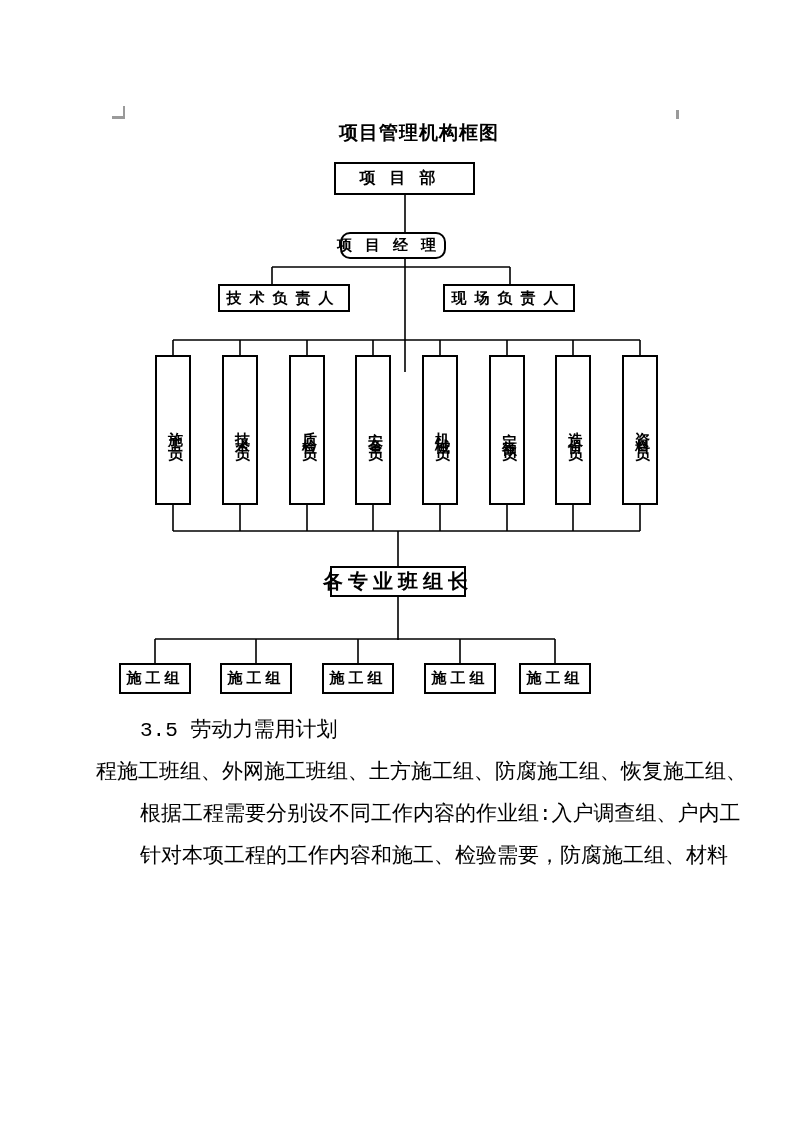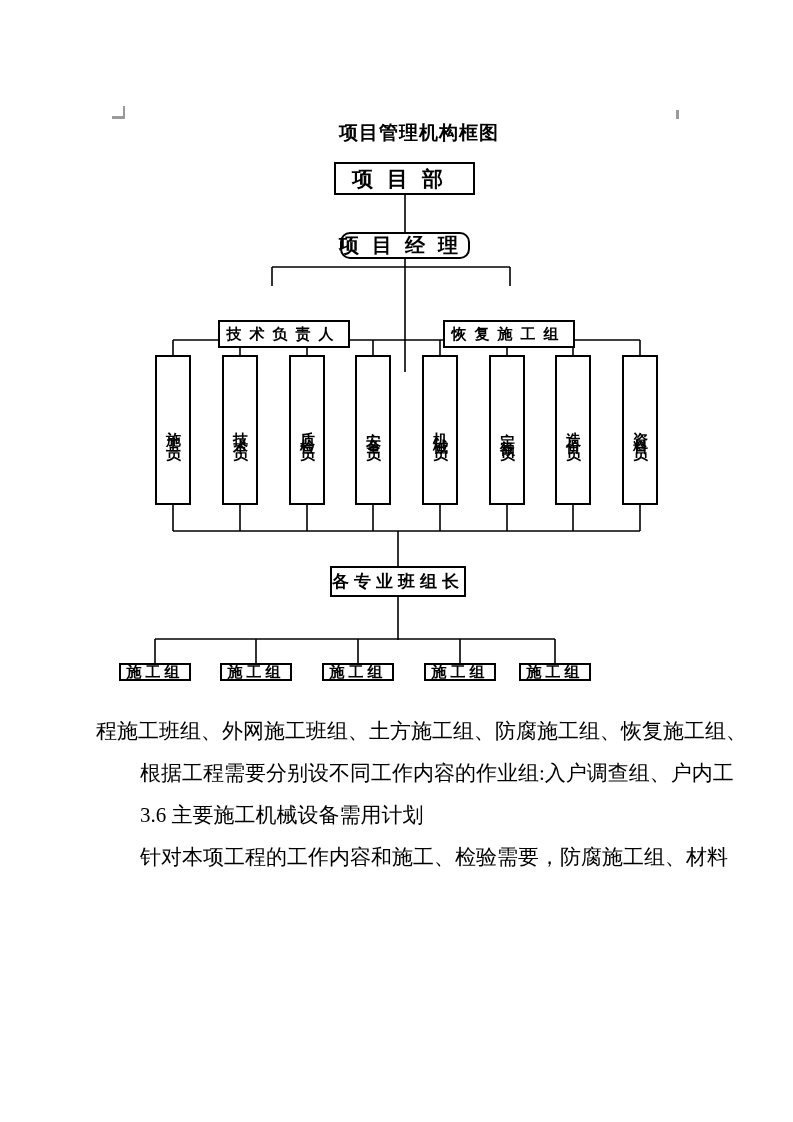--- a/index.html
+++ b/index.html
@@ -1,20 +1,20 @@
 <!DOCTYPE html>
 <html><head>
 <meta charset="utf-8">
 <style>
   html,body { margin:0; padding:0; background:#fff; }
   .page {
     position:relative;
     width:793px; height:1122px;
     background:#ffffff;
-    font-family:Liberation Serif, serif;
+    font-family:Liberation Mono, monospace;
     color:#000;
     overflow:hidden;
   }
   
   .mark-left {
     position:absolute; left:112px; top:106px;
     width:11px; height:10px;
     border-right:2px solid #9a9a9a;
     border-bottom:3px solid #9a9a9a;
   }
@@ -26,35 +26,35 @@
     position:absolute; left:294px; top:120px; width:250px;
     text-align:center; font-size:19px; font-weight:bold;
     letter-spacing:1px; white-space:nowrap;
   }
   .connectors { position:absolute; left:0; top:0; }
   .box {
     position:absolute;
     border:2px solid #000;
     background:#fff;
     display:flex; align-items:center; justify-content:center;
-    font-weight:bold; font-size:21px;
+    font-weight:bold; font-size:16px;
     box-sizing:border-box; white-space:nowrap;
   }
   .root    { left:334px; top:162px; width:141px; height:33px; letter-spacing:14px; }
-  .manager { left:340px; top:232px; width:130px; height:27px; letter-spacing:13px; font-size:20px;border-radius:10px; }
-  .lead    { top:284px; height:28px; letter-spacing:8px; font-size:15px;margin-top:36px; }
+  .manager { left:340px; top:232px; width:106px; height:27px; letter-spacing:13px; font-size:15px;border-radius:10px; }
+  .lead    { top:284px; height:28px; letter-spacing:8px; font-size:15px; }
   .lead-tech { left:218px; width:132px; }
   .lead-site { left:443px; width:132px; }
   .vbox {
     top:355px; width:36px; height:150px;
     writing-mode:vertical-lr; text-orientation:upright;
     letter-spacing:7px; font-size:15px;
   }
-  .foreman { left:330px; top:566px; width:136px; height:31px; letter-spacing:5px; font-size:17px; }
-  .crew    { top:663px; width:72px; height:18px; letter-spacing:4px; font-size:15px; }
+  .foreman { left:330px; top:566px; width:136px; height:31px; letter-spacing:5px; font-size:20px; }
+  .crew    { top:663px; width:72px; height:31px; letter-spacing:4px; font-size:15px; }
   .doc-text {
     position:absolute; left:96px; top:710px; width:616px;
     font-size:21px; line-height:42px;
   }
   .doc-line { white-space:nowrap; }
   .indent { text-indent:44px; }
 </style>
 </head>
 <body>
 
@@ -104,39 +104,39 @@
       <line x1="256" y1="639" x2="256" y2="664"></line>
       <line x1="358" y1="639" x2="358" y2="664"></line>
       <line x1="460" y1="639" x2="460" y2="664"></line>
       <line x1="555" y1="639" x2="555" y2="664"></line>
     </g>
   </svg>
 
   <div class="box root">项目部</div>
   <div class="box manager">项目经理</div>
   <div class="box lead lead-tech">技术负责人</div>
-  <div class="box lead lead-site">恢复施工组</div>
+  <div class="box lead lead-site">现场负责人</div>
 
   <div class="box vbox" style="left:155px;">施工员</div>
   <div class="box vbox" style="left:222px;">技术员</div>
   <div class="box vbox" style="left:289px;">质检员</div>
   <div class="box vbox" style="left:355px;">安全员</div>
   <div class="box vbox" style="left:422px;">机械员</div>
   <div class="box vbox" style="left:489px;">定额员</div>
   <div class="box vbox" style="left:555px;">造价员</div>
   <div class="box vbox" style="left:622px;">资料员</div>
 
   <div class="box foreman">各专业班组长</div>
 
   <div class="box crew" style="left:119px;">施工组</div>
   <div class="box crew" style="left:220px;">施工组</div>
   <div class="box crew" style="left:322px;">施工组</div>
   <div class="box crew" style="left:424px;">施工组</div>
   <div class="box crew" style="left:519px;">施工组</div>
 
   <div class="doc-text">
+    <div class="doc-line indent">3.5 劳动力需用计划</div>
     <div class="doc-line">程施工班组、外网施工班组、土方施工组、防腐施工组、恢复施工组、</div>
     <div class="doc-line indent">根据工程需要分别设不同工作内容的作业组:入户调查组、户内工</div>
-    <div class="doc-line indent">3.6 主要施工机械设备需用计划</div>
     <div class="doc-line indent">针对本项工程的工作内容和施工、检验需要，防腐施工组、材料</div>
   </div>
 
 </div>
 
 </body></html>

